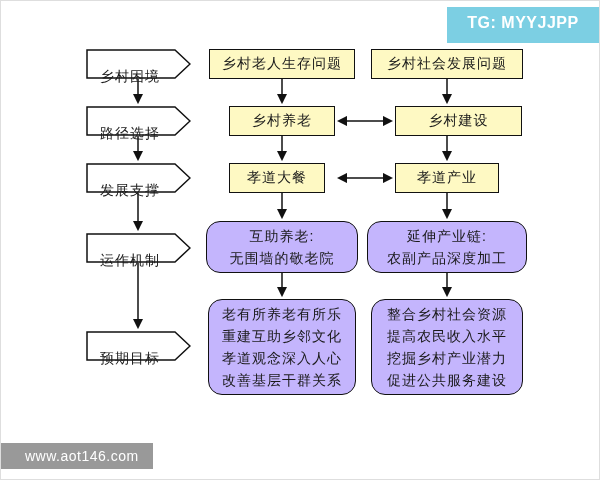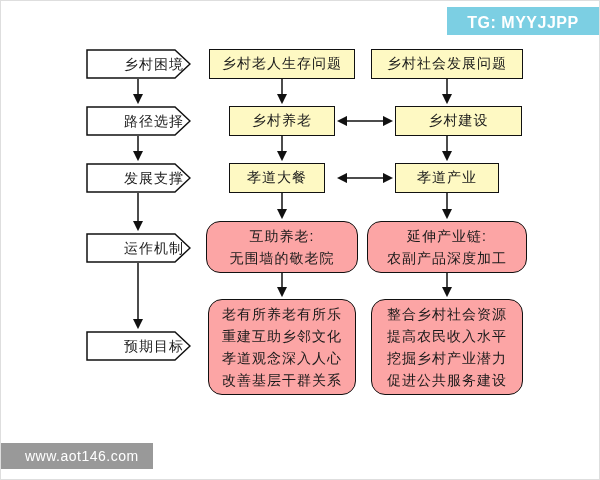--- a/index.html
+++ b/index.html
@@ -8,39 +8,39 @@
     border:1px solid #dedede;box-sizing:border-box;overflow:hidden;
     font-family:"Liberation Sans", sans-serif;color:#1a1a1a;
   }
   .connectors{position:absolute;left:0;top:0;width:600px;height:480px;pointer-events:none;}
   .connectors line{stroke:#111;stroke-width:1.5;}
 
   
   .stage{position:absolute;left:85px;width:105px;height:30px;}
   .stage svg{position:absolute;left:0;top:0;width:105px;height:30px;}
   .stage .lbl{
-    position:absolute;left:0;top:0;width:88px;height:30px;line-height:30px;
-    text-align:center;font-size:14px;letter-spacing:1px;margin-left:24px;
+    position:absolute;left:0;top:12px;width:88px;height:30px;line-height:30px;
+    text-align:center;font-size:14px;letter-spacing:1px;
   }
 
   
   .rect{
     position:absolute;box-sizing:border-box;border:1.5px solid #111;background:#fef9c3;
     display:flex;align-items:center;justify-content:center;
     font-size:14px;letter-spacing:1px;text-align:center;
   }
   
   .round{
-    position:absolute;box-sizing:border-box;border:1.5px solid #111;background:#fca5a5;
+    position:absolute;box-sizing:border-box;border:1.5px solid #111;background:#c4b5fd;
     border-radius:14px;display:flex;flex-direction:column;align-items:center;justify-content:center;
     font-size:14px;letter-spacing:1px;text-align:center;line-height:22px;
   }
 
   .badge{
-    position:absolute;top:6px;right:0;width:152px;height:28px;line-height:32px;
+    position:absolute;top:6px;right:0;width:152px;height:36px;line-height:32px;
     background:#7ccfe3;color:#fff;text-align:center;font-size:16px;font-weight:bold;
     letter-spacing:.5px;
   }
   .watermark{
     position:absolute;left:0;bottom:10px;width:152px;height:26px;line-height:26px;
     background:rgba(128,128,128,.8);color:#fff;font-size:14px;padding-left:24px;
     box-sizing:border-box;text-align:left;letter-spacing:.5px;
   }
 </style>
 </head>

